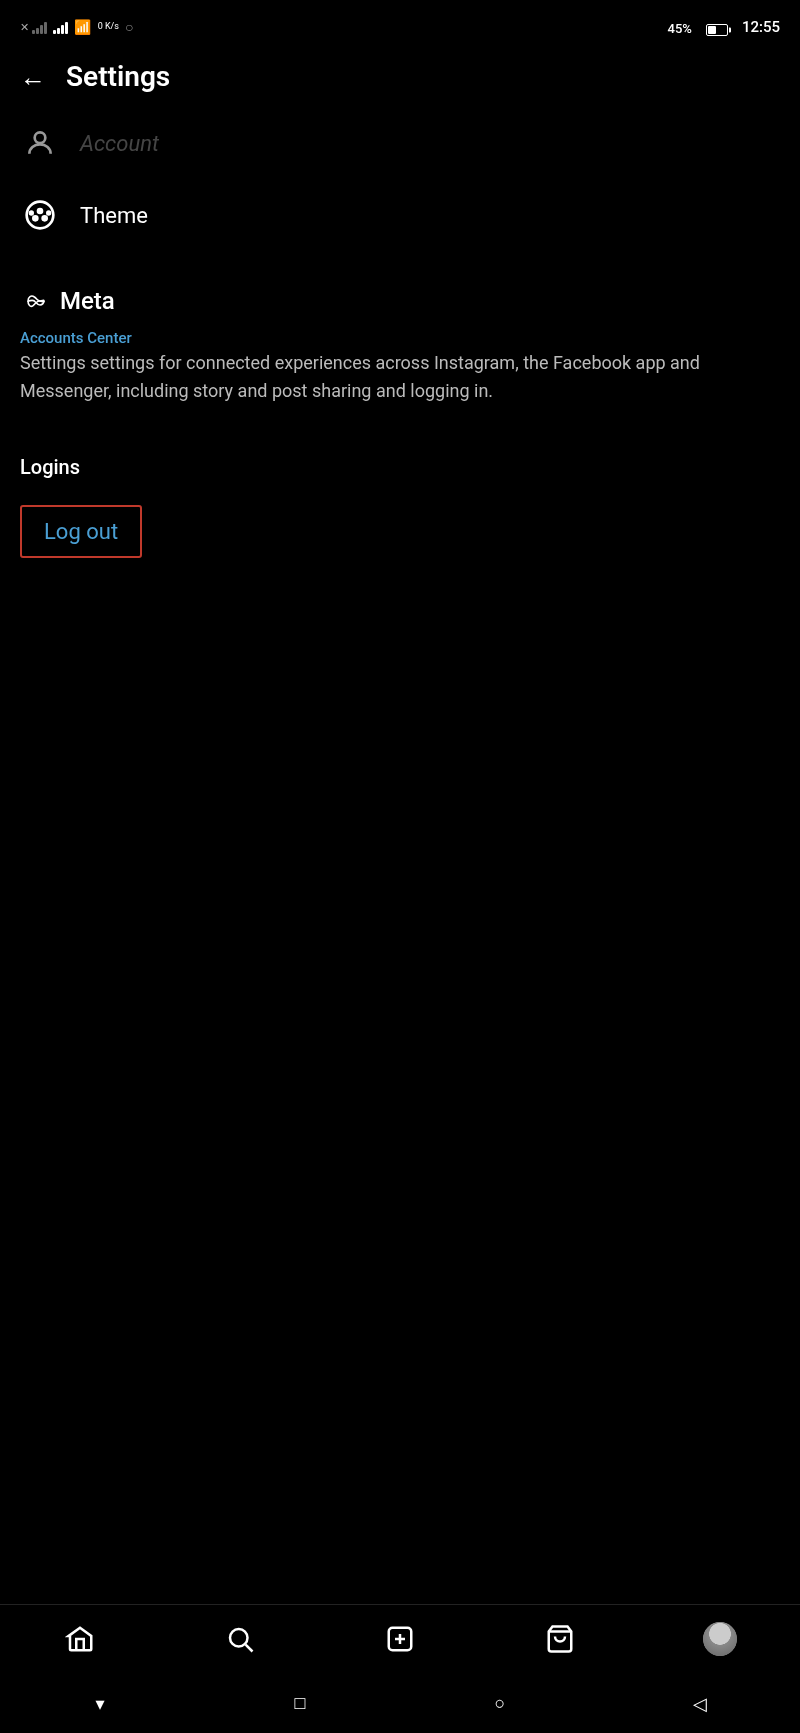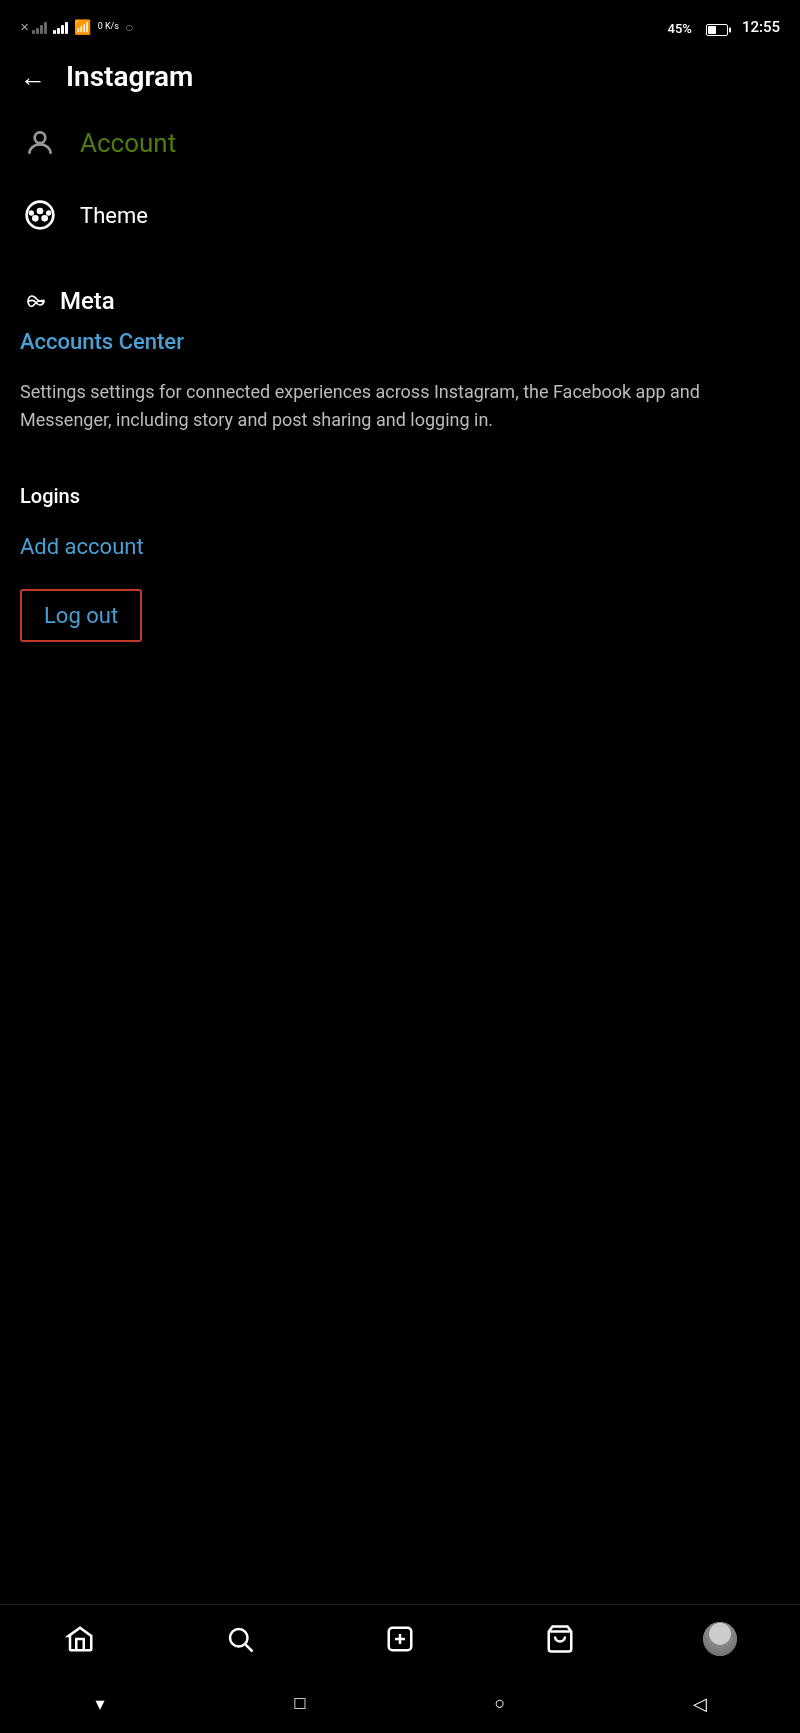--- a/index.html
+++ b/index.html
@@ -162,23 +162,23 @@
       color: #fff;
       font-weight: 500;
     }
     .meta-infinity {
       display: inline-block;
       width: 32px;
       height: 18px;
     }
     .accounts-center-link {
       color: #4a9fd4;
-      font-size: 22px;
+      font-size: 15px;
       font-weight: 500;
-      margin-bottom: 24px;
+      margin-bottom: 2px;
       cursor: pointer;
       display: block;
     }
     .accounts-center-desc {
       color: #bbb;
       font-size: 18px;
       line-height: 1.55;
     }
 
     
@@ -280,22 +280,23 @@
 
     
     .partial-item {
       display: flex;
       align-items: center;
       padding: 10px 20px;
       gap: 20px;
       opacity: 0.6;
     }
     .partial-label {
-      font-size: 26px;
-      color: #84cc16;
+      font-size: 22px;
+      color: #737373;
+      font-style: italic;
     }
   </style>
 </head>
 <body>
 
 <div class="status-bar">
   <div class="status-left">
     <div class="signal-x">
       <span style="font-size:11px; color:#aaa;">✕</span>
       <div class="signal-bars" style="margin-left:2px;">
@@ -324,21 +325,21 @@
       <div class="battery-icon">
         <div class="battery-fill"></div>
       </div>
     </div>
     <span style="font-weight:500; font-size:15px;">12:55</span>
   </div>
 </div>
 
 <div class="header">
   <span class="back-btn">←</span>
-  <span class="header-title">Instagram</span>
+  <span class="header-title">Settings</span>
 </div>
 
 <div class="partial-item">
   <div class="settings-item-icon">
     <svg class="icon-svg" viewBox="0 0 24 24">
       <circle cx="12" cy="8" r="4"></circle>
       <path d="M4 20c0-4 3.6-7 8-7s8 3 8 7"></path>
     </svg>
   </div>
   <span class="partial-label">Account</span>
@@ -370,21 +371,20 @@
       <path d="M10,10 C10,15 13,18 16,16 C19,14 21,10 24,10 C27,10 30,12 30,10" stroke="#fff" stroke-width="2" fill="none"></path>
     </svg>
     <span class="meta-logo">Meta</span>
   </div>
   <a class="accounts-center-link">Accounts Center</a>
   <p class="accounts-center-desc">Settings settings for connected experiences across Instagram, the Facebook app and Messenger, including story and post sharing and logging in.</p>
 </div>
 
 <div class="logins-section">
   <div class="logins-label">Logins</div>
-  <a class="add-account-link">Add account</a>
   <span class="logout-btn">Log out</span>
 </div>
 
 <div class="bottom-nav">
   <div class="nav-item">
     <svg class="nav-icon" viewBox="0 0 24 24">
       <path d="M3 9.5L12 3l9 6.5V20a1 1 0 01-1 1H5a1 1 0 01-1-1V9.5z"></path>
       <path d="M9 21V12h6v9"></path>
     </svg>
   </div>

